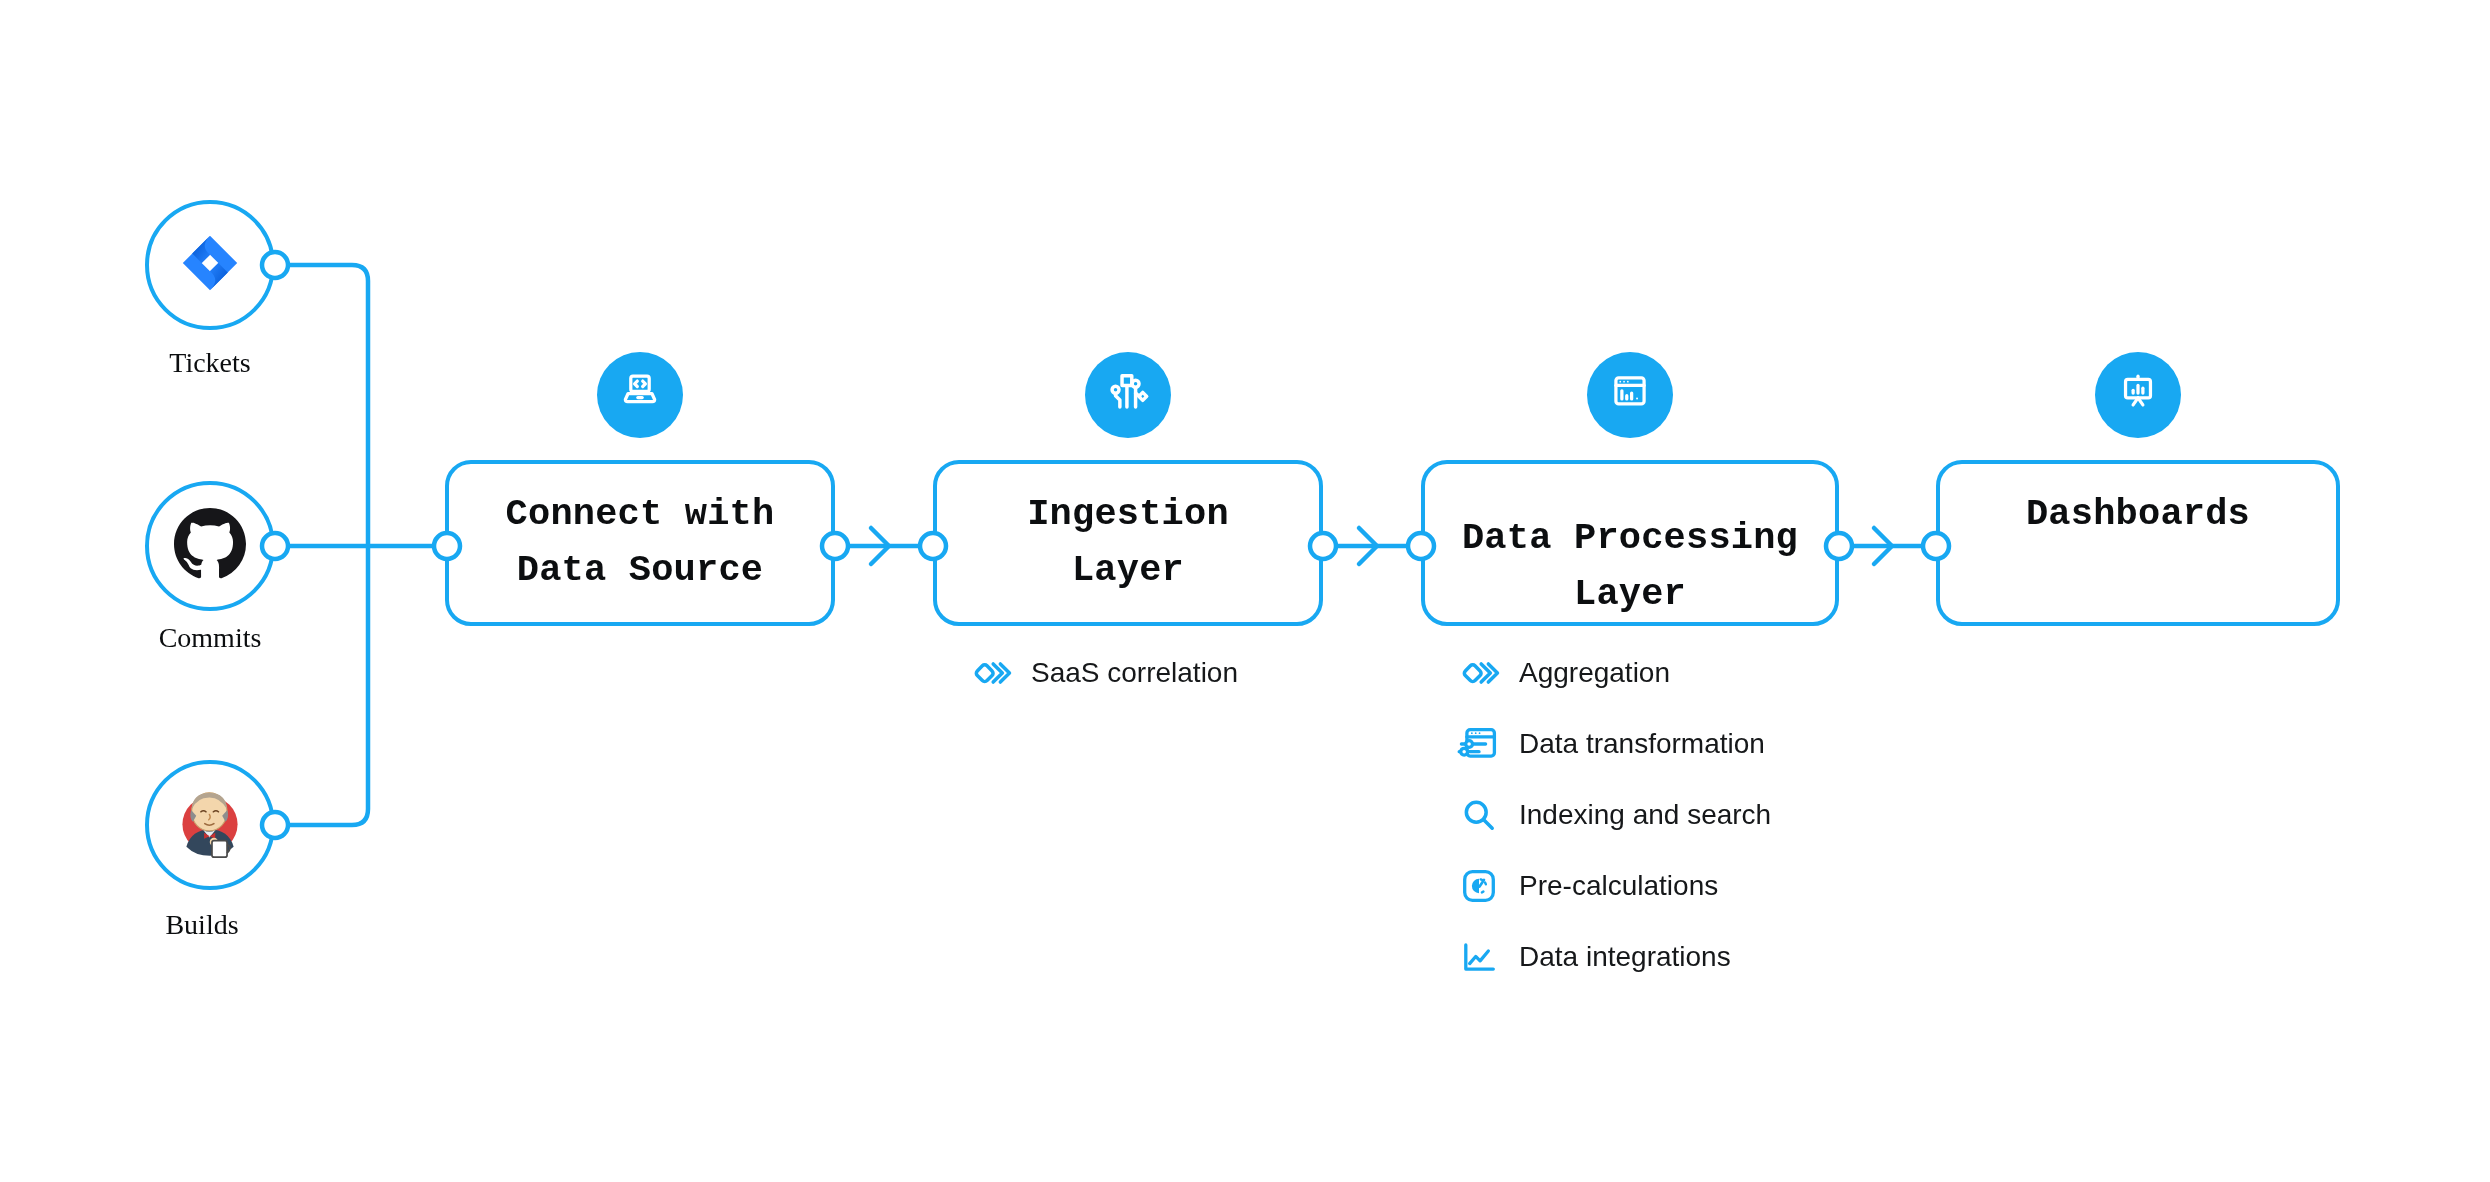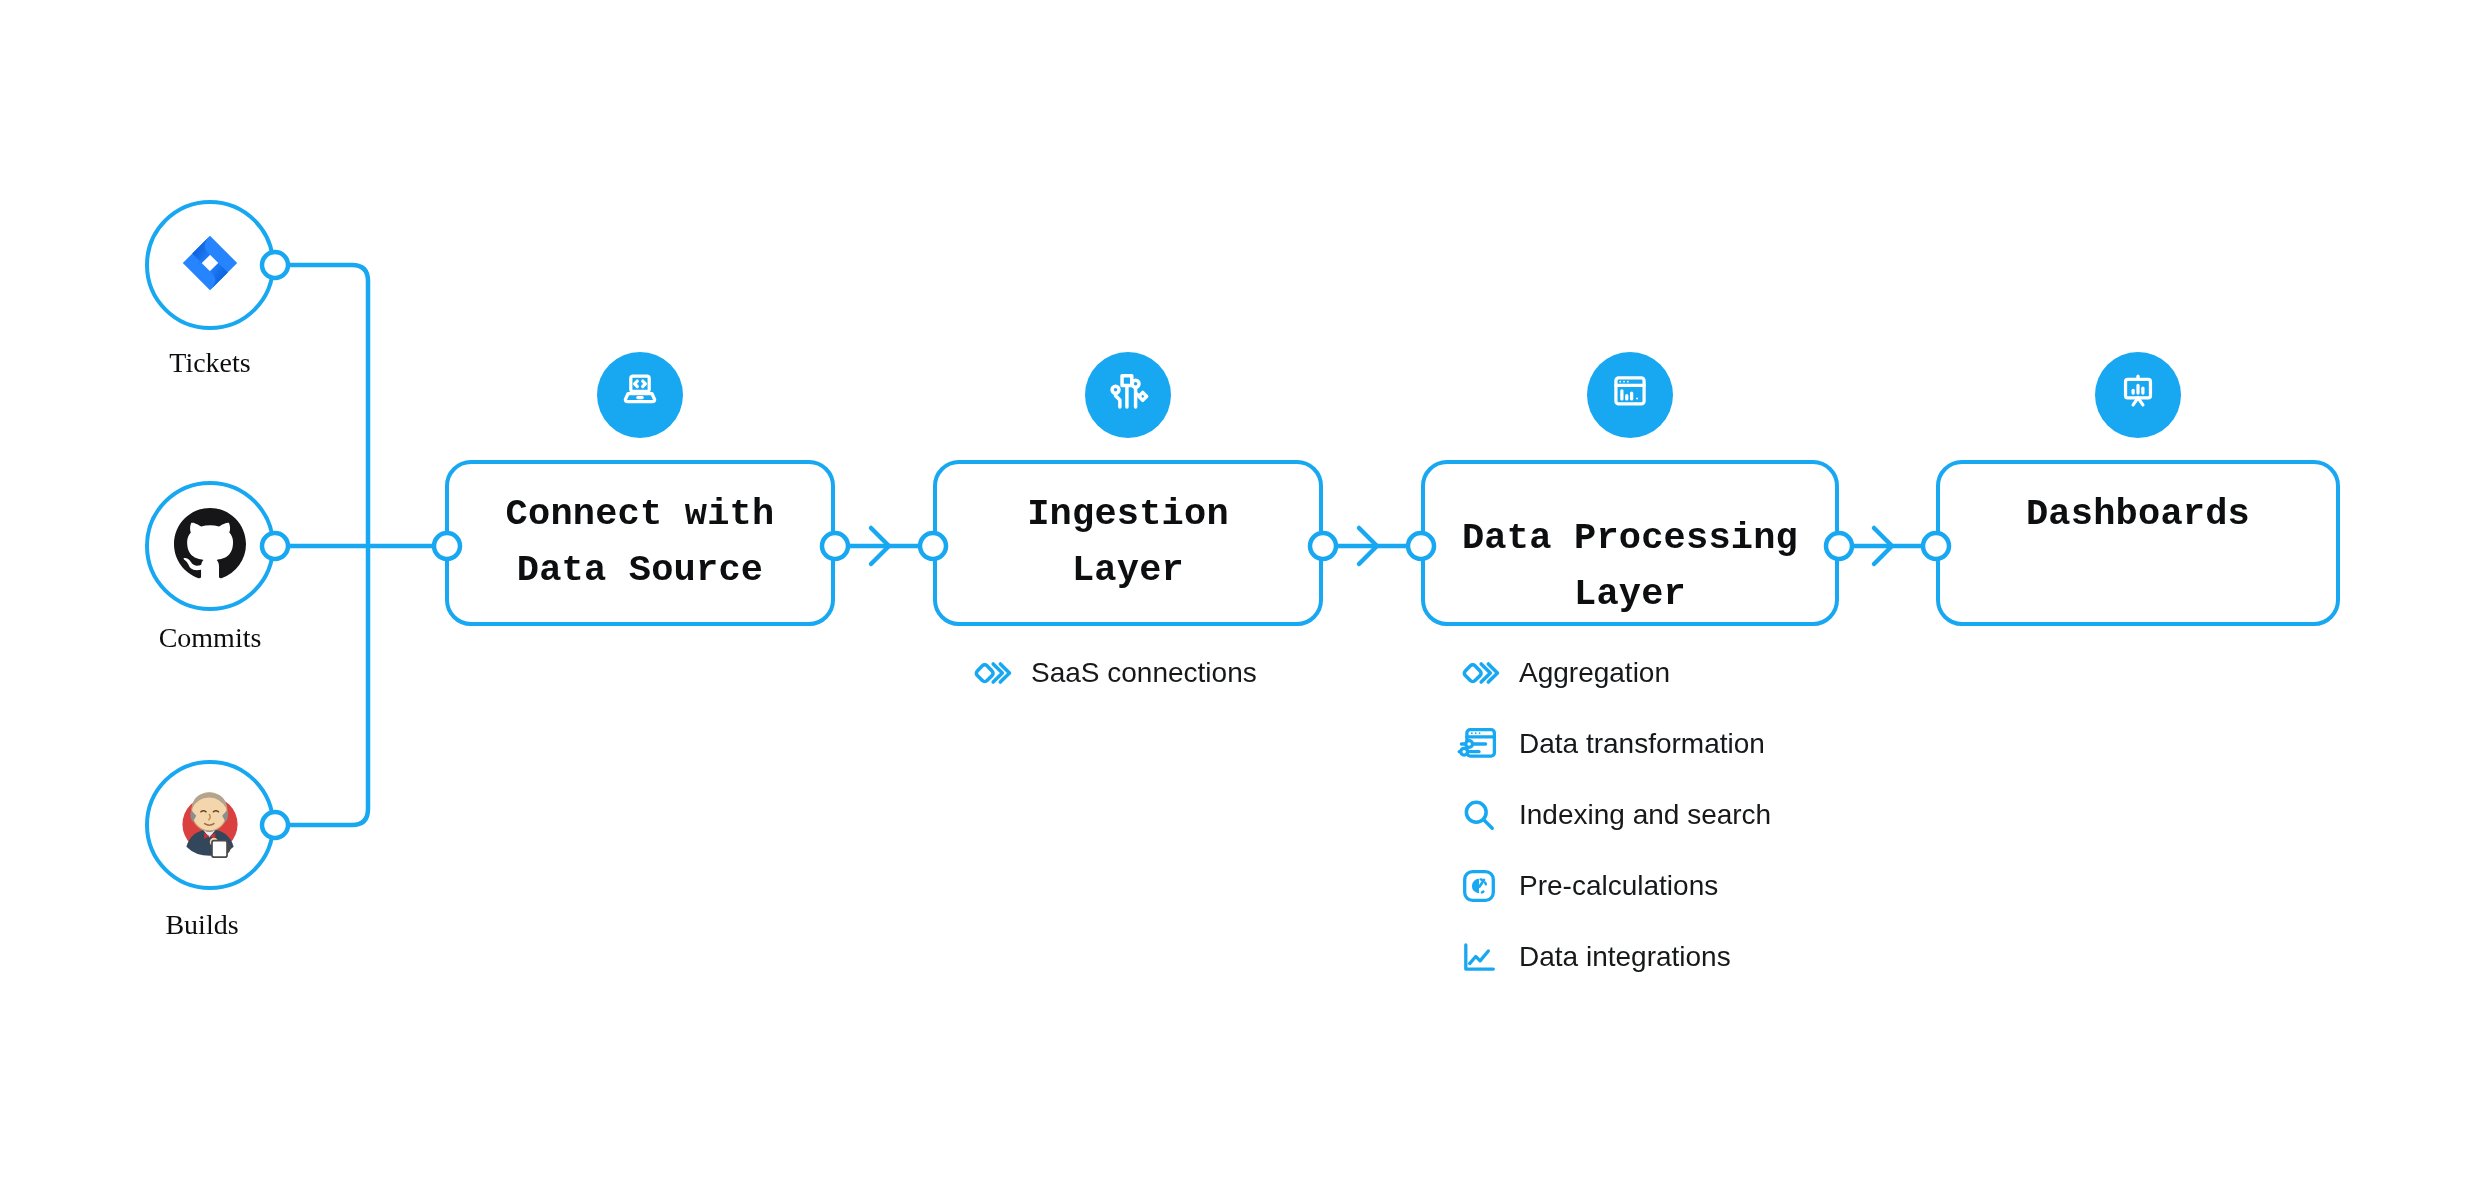--- a/index.html
+++ b/index.html
@@ -205,21 +205,21 @@
 
   <div class="feature-list" style="left:969px;">
     <div class="feature-row">
       <span class="feature-icon">
         <svg width="44" height="44" viewBox="0 0 40 40" fill="none" stroke="#18a8f2" stroke-width="3.2" stroke-linecap="round" stroke-linejoin="round">
           <rect x="8" y="14" width="12.5" height="12.5" rx="3" transform="rotate(-45 14.2 20.2)"></rect>
           <path d="M22 11.8 L30.3 20 L22 28.2"></path>
           <path d="M28.5 11.8 L36.8 20 L28.5 28.2"></path>
         </svg>
       </span>
-      <span class="feature-label">SaaS connections</span>
+      <span class="feature-label">SaaS correlation</span>
     </div>
   </div>
 
   <div class="feature-list" style="left:1457px;">
     <div class="feature-row">
       <span class="feature-icon">
         <svg width="44" height="44" viewBox="0 0 40 40" fill="none" stroke="#18a8f2" stroke-width="3.2" stroke-linecap="round" stroke-linejoin="round">
           <rect x="8" y="14" width="12.5" height="12.5" rx="3" transform="rotate(-45 14.2 20.2)"></rect>
           <path d="M22 11.8 L30.3 20 L22 28.2"></path>
           <path d="M28.5 11.8 L36.8 20 L28.5 28.2"></path>

